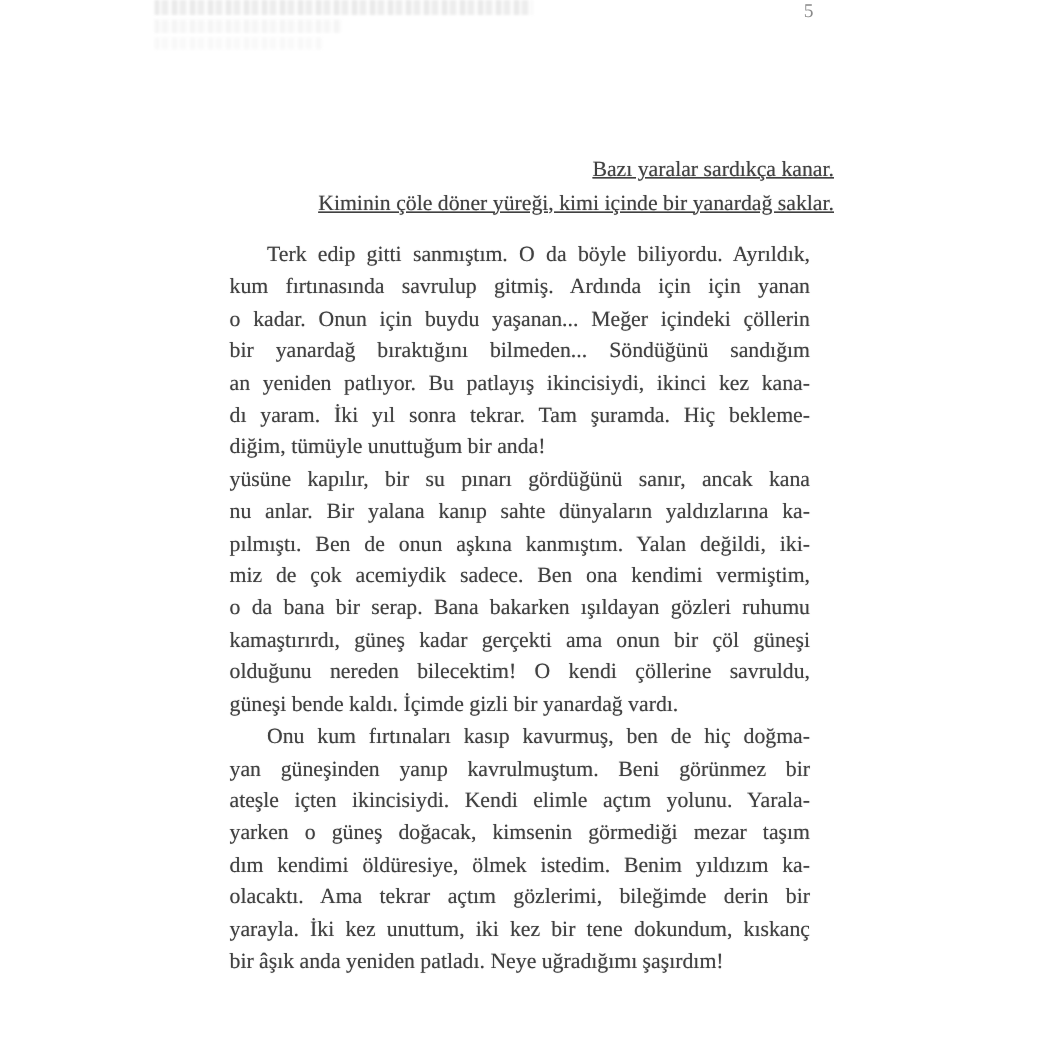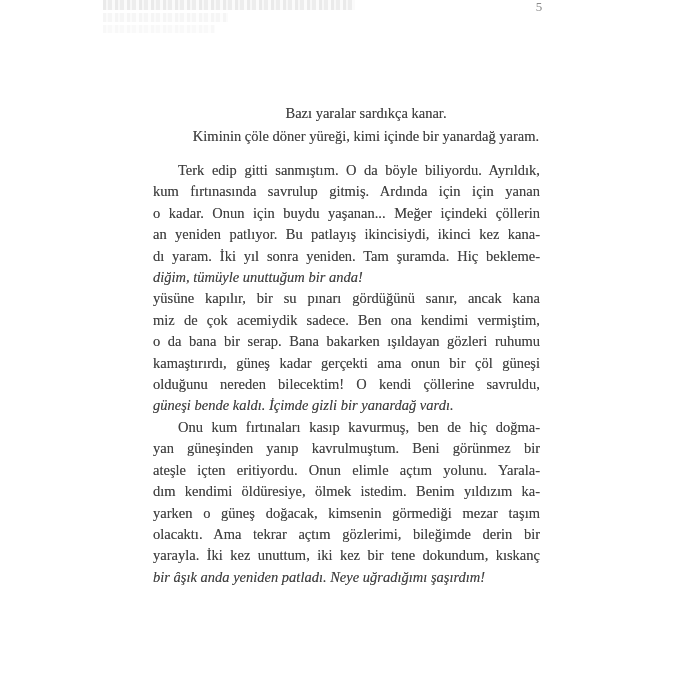--- a/index.html
+++ b/index.html
@@ -47,22 +47,23 @@
     position: absolute;
     left: 176px;
     top: 102px;
     width: 380px;
     color: #414141;
     font-size: 14.5px;
     line-height: 22.5px;
     text-shadow: 0 0 0.6px rgba(65,65,65,0.55);
   }
   .epi-line {
-    text-align: center;
+    text-align: right;
     white-space: nowrap;
+    text-decoration: underline;
   }
 
   .body-text {
     position: absolute;
     left: 153px;
     top: 160px;
     width: 387px;
     color: #414141;
     font-size: 14.5px;
     line-height: 21.4px;
@@ -70,55 +71,57 @@
   }
   .line {
     text-align: justify;
     text-align-last: justify;
   }
   .line.first {
     text-indent: 25px;
   }
   .line.last {
     text-align-last: left;
-    font-style: italic;
   }
 </style>
 </head>
 <body>
 
 <div class="page">
 
   <div class="artifact-strip artifact-a"></div>
   <div class="artifact-strip artifact-b"></div>
   <div class="artifact-strip artifact-c"></div>
 
   <div class="page-number">5</div>
 
   <div class="epigraph">
       <div class="epi-line">Bazı yaralar sardıkça kanar.</div>
-      <div class="epi-line">Kiminin çöle döner yüreği, kimi içinde bir yanardağ yaram.</div>
+      <div class="epi-line">Kiminin çöle döner yüreği, kimi içinde bir yanardağ saklar.</div>
     </div>
 
   <div class="body-text">
       <div class="line first">Terk edip gitti sanmıştım. O da böyle biliyordu. Ayrıldık,</div>
       <div class="line">kum fırtınasında savrulup gitmiş. Ardında için için yanan</div>
       <div class="line">o kadar. Onun için buydu yaşanan... Meğer içindeki çöllerin</div>
+      <div class="line">bir yanardağ bıraktığını bilmeden... Söndüğünü sandığım</div>
       <div class="line">an yeniden patlıyor. Bu patlayış ikincisiydi, ikinci kez kana-</div>
-      <div class="line">dı yaram. İki yıl sonra yeniden. Tam şuramda. Hiç bekleme-</div>
+      <div class="line">dı yaram. İki yıl sonra tekrar. Tam şuramda. Hiç bekleme-</div>
       <div class="line last">diğim, tümüyle unuttuğum bir anda!</div>
       <div class="line">yüsüne kapılır, bir su pınarı gördüğünü sanır, ancak kana</div>
+      <div class="line">nu anlar. Bir yalana kanıp sahte dünyaların yaldızlarına ka-</div>
+      <div class="line">pılmıştı. Ben de onun aşkına kanmıştım. Yalan değildi, iki-</div>
       <div class="line">miz de çok acemiydik sadece. Ben ona kendimi vermiştim,</div>
       <div class="line">o da bana bir serap. Bana bakarken ışıldayan gözleri ruhumu</div>
       <div class="line">kamaştırırdı, güneş kadar gerçekti ama onun bir çöl güneşi</div>
       <div class="line">olduğunu nereden bilecektim! O kendi çöllerine savruldu,</div>
       <div class="line last">güneşi bende kaldı. İçimde gizli bir yanardağ vardı.</div>
       <div class="line first">Onu kum fırtınaları kasıp kavurmuş, ben de hiç doğma-</div>
       <div class="line">yan güneşinden yanıp kavrulmuştum. Beni görünmez bir</div>
-      <div class="line">ateşle içten eritiyordu. Onun elimle açtım yolunu. Yarala-</div>
+      <div class="line">ateşle içten ikincisiydi. Kendi elimle açtım yolunu. Yarala-</div>
+      <div class="line">yarken o güneş doğacak, kimsenin görmediği mezar taşım</div>
       <div class="line">dım kendimi öldüresiye, ölmek istedim. Benim yıldızım ka-</div>
-      <div class="line">yarken o güneş doğacak, kimsenin görmediği mezar taşım</div>
       <div class="line">olacaktı. Ama tekrar açtım gözlerimi, bileğimde derin bir</div>
       <div class="line">yarayla. İki kez unuttum, iki kez bir tene dokundum, kıskanç</div>
       <div class="line last">bir âşık anda yeniden patladı. Neye uğradığımı şaşırdım!</div>
     </div>
 
 </div>
 
 </body></html>

